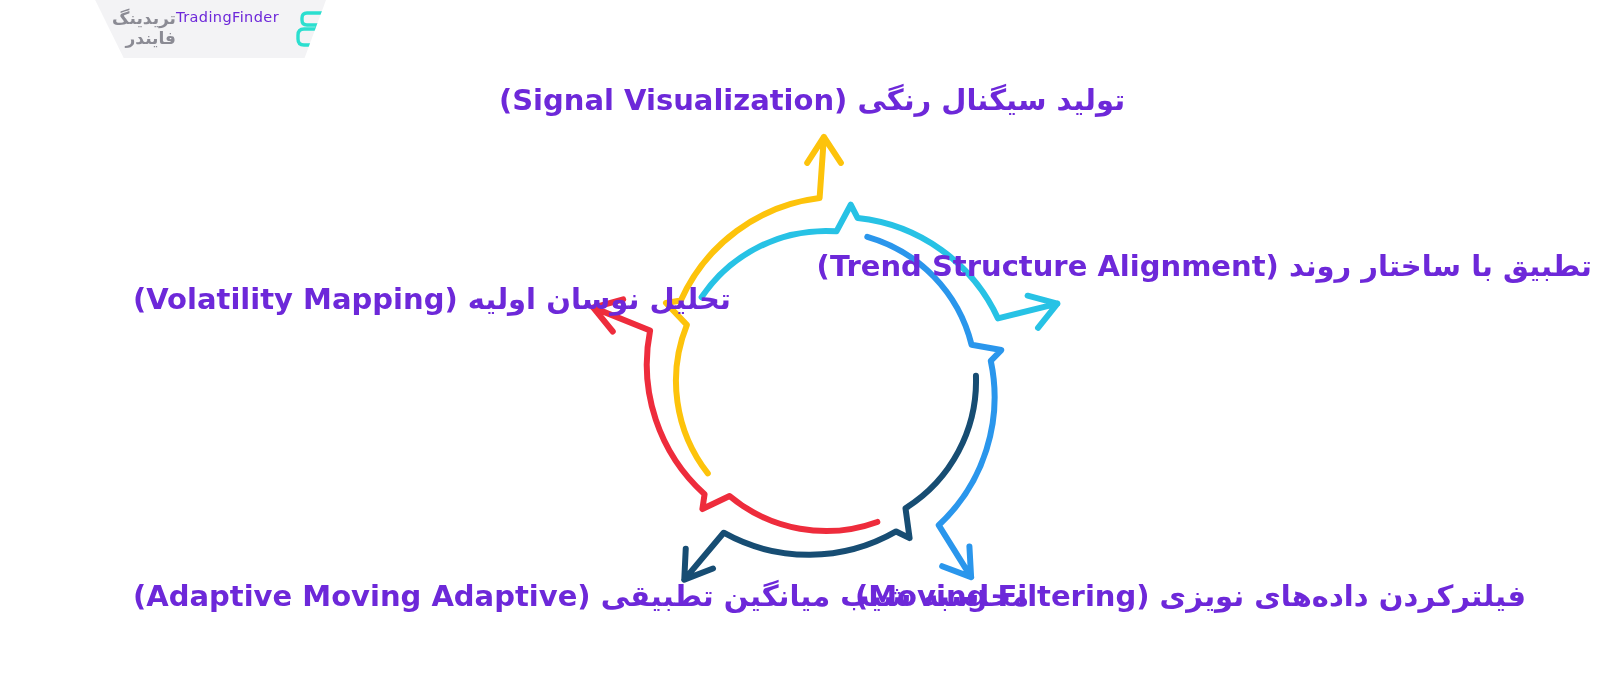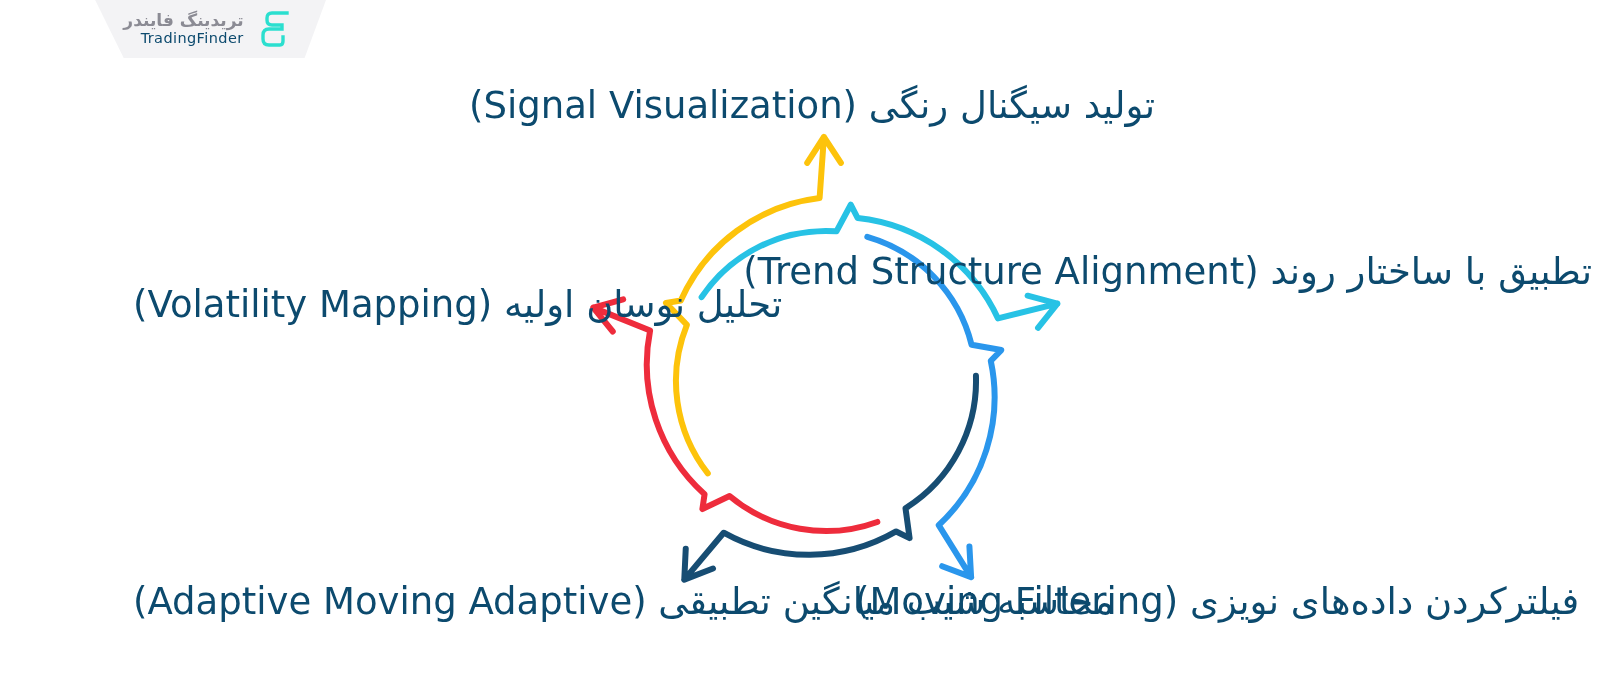--- a/index.html
+++ b/index.html
@@ -8,30 +8,30 @@
     background:#ffffff;
     font-family:"DejaVu Sans","Liberation Sans",sans-serif;
   }
   
   .logo-banner{
     position:absolute;left:88px;top:0;width:238px;height:58px;
     background:#f3f3f5;
     clip-path:polygon(3% 0,100% 0,91% 100%,15% 100%);
     display:flex;align-items:center;justify-content:center;gap:11px;
   }
-  .logo-texts{display:flex;flex-direction:column;align-items:flex-end;line-height:1.15;}
+  .logo-texts{display:flex;flex-direction:row;line-height:1.15;}
   .brand-fa{font-size:17px;font-weight:600;color:#8b8b94;direction:rtl;}
-  .brand-en{font-size:14.5px;font-weight:500;color:#0c4a6e;letter-spacing:0.4px;}
+  .brand-en{font-size:14.5px;font-weight:500;color:#6d28d9;letter-spacing:0.4px;}
   .logo-glyph{flex:0 0 auto;}
   
   .diagram-svg{position:absolute;left:0;top:0;}
   
   .step-label{
     position:absolute;direction:rtl;white-space:nowrap;
-    font-size:37px;font-weight:400;color:#0c4a6e;line-height:1.3;
+    font-size:29px;font-weight:700;color:#6d28d9;line-height:1.3;
   }
   .lbl-top{left:812px;top:82px;transform:translateX(-50%);}
   .lbl-right{right:8px;top:248px;}
   .lbl-left{left:133px;top:281px;}
   .lbl-bottom-left{left:133px;top:578px;}
   .lbl-bottom-right{left:855px;top:578px;}
 </style>
 </head>
 <body>
 

